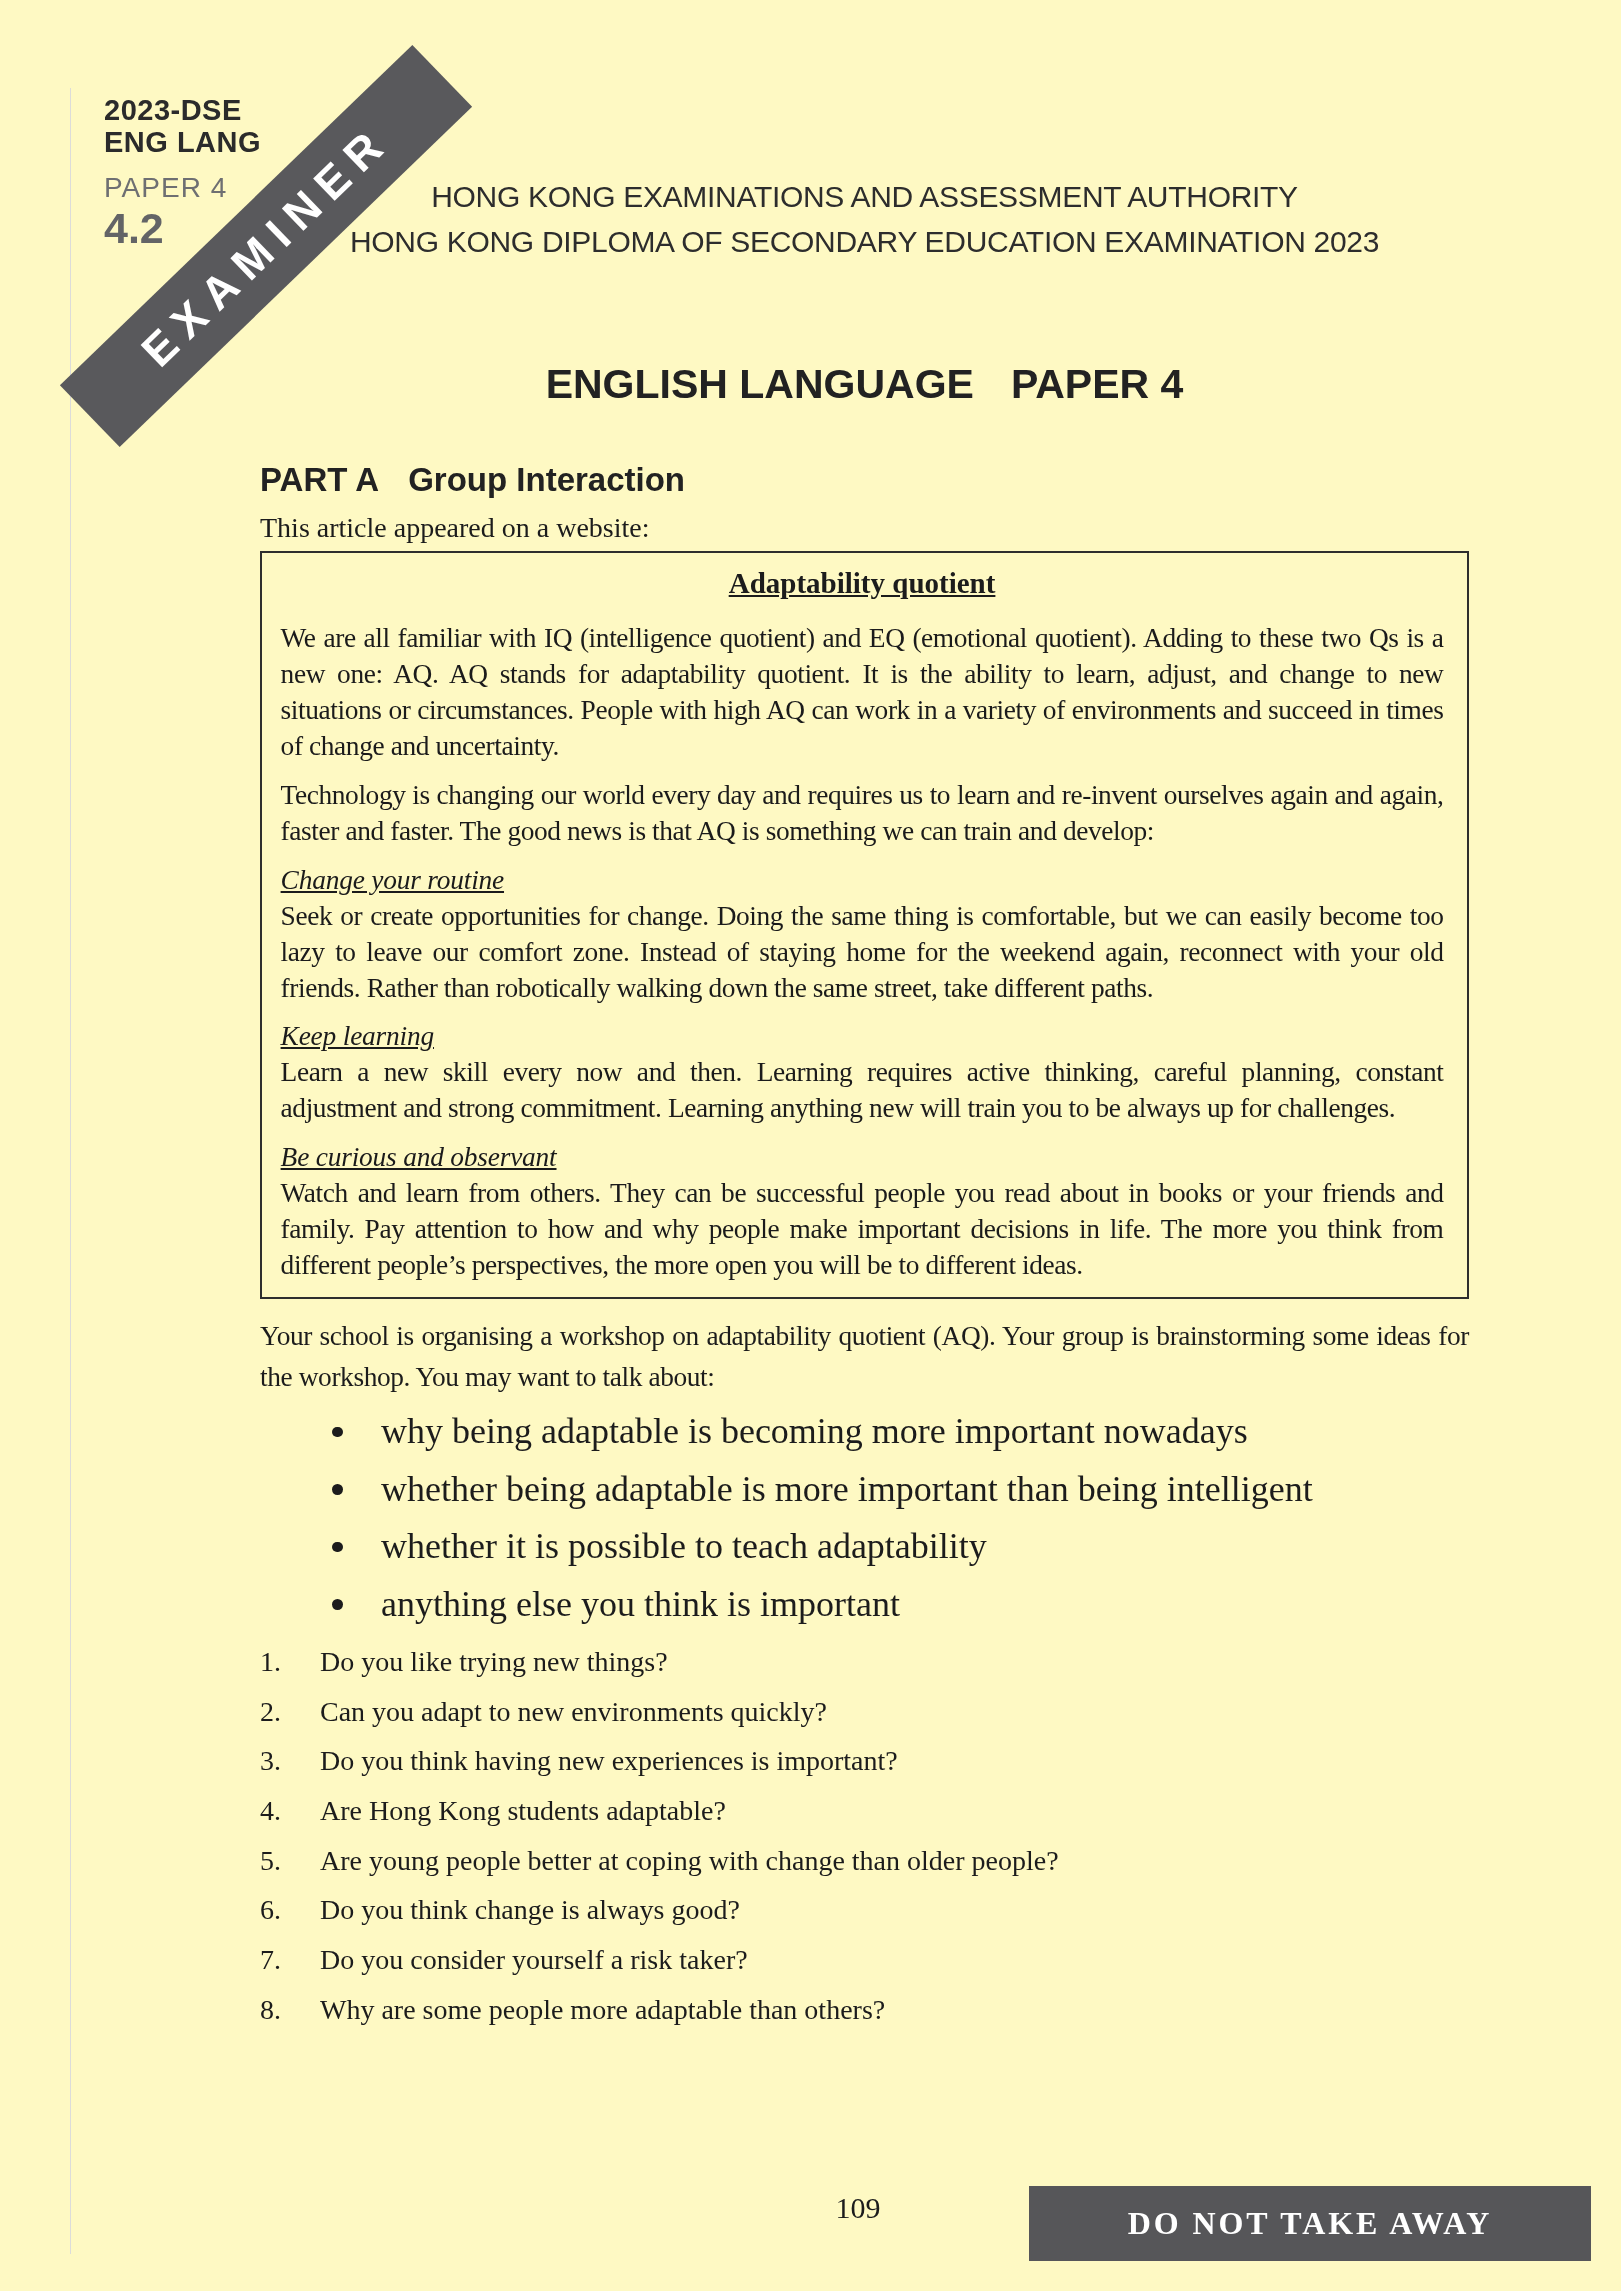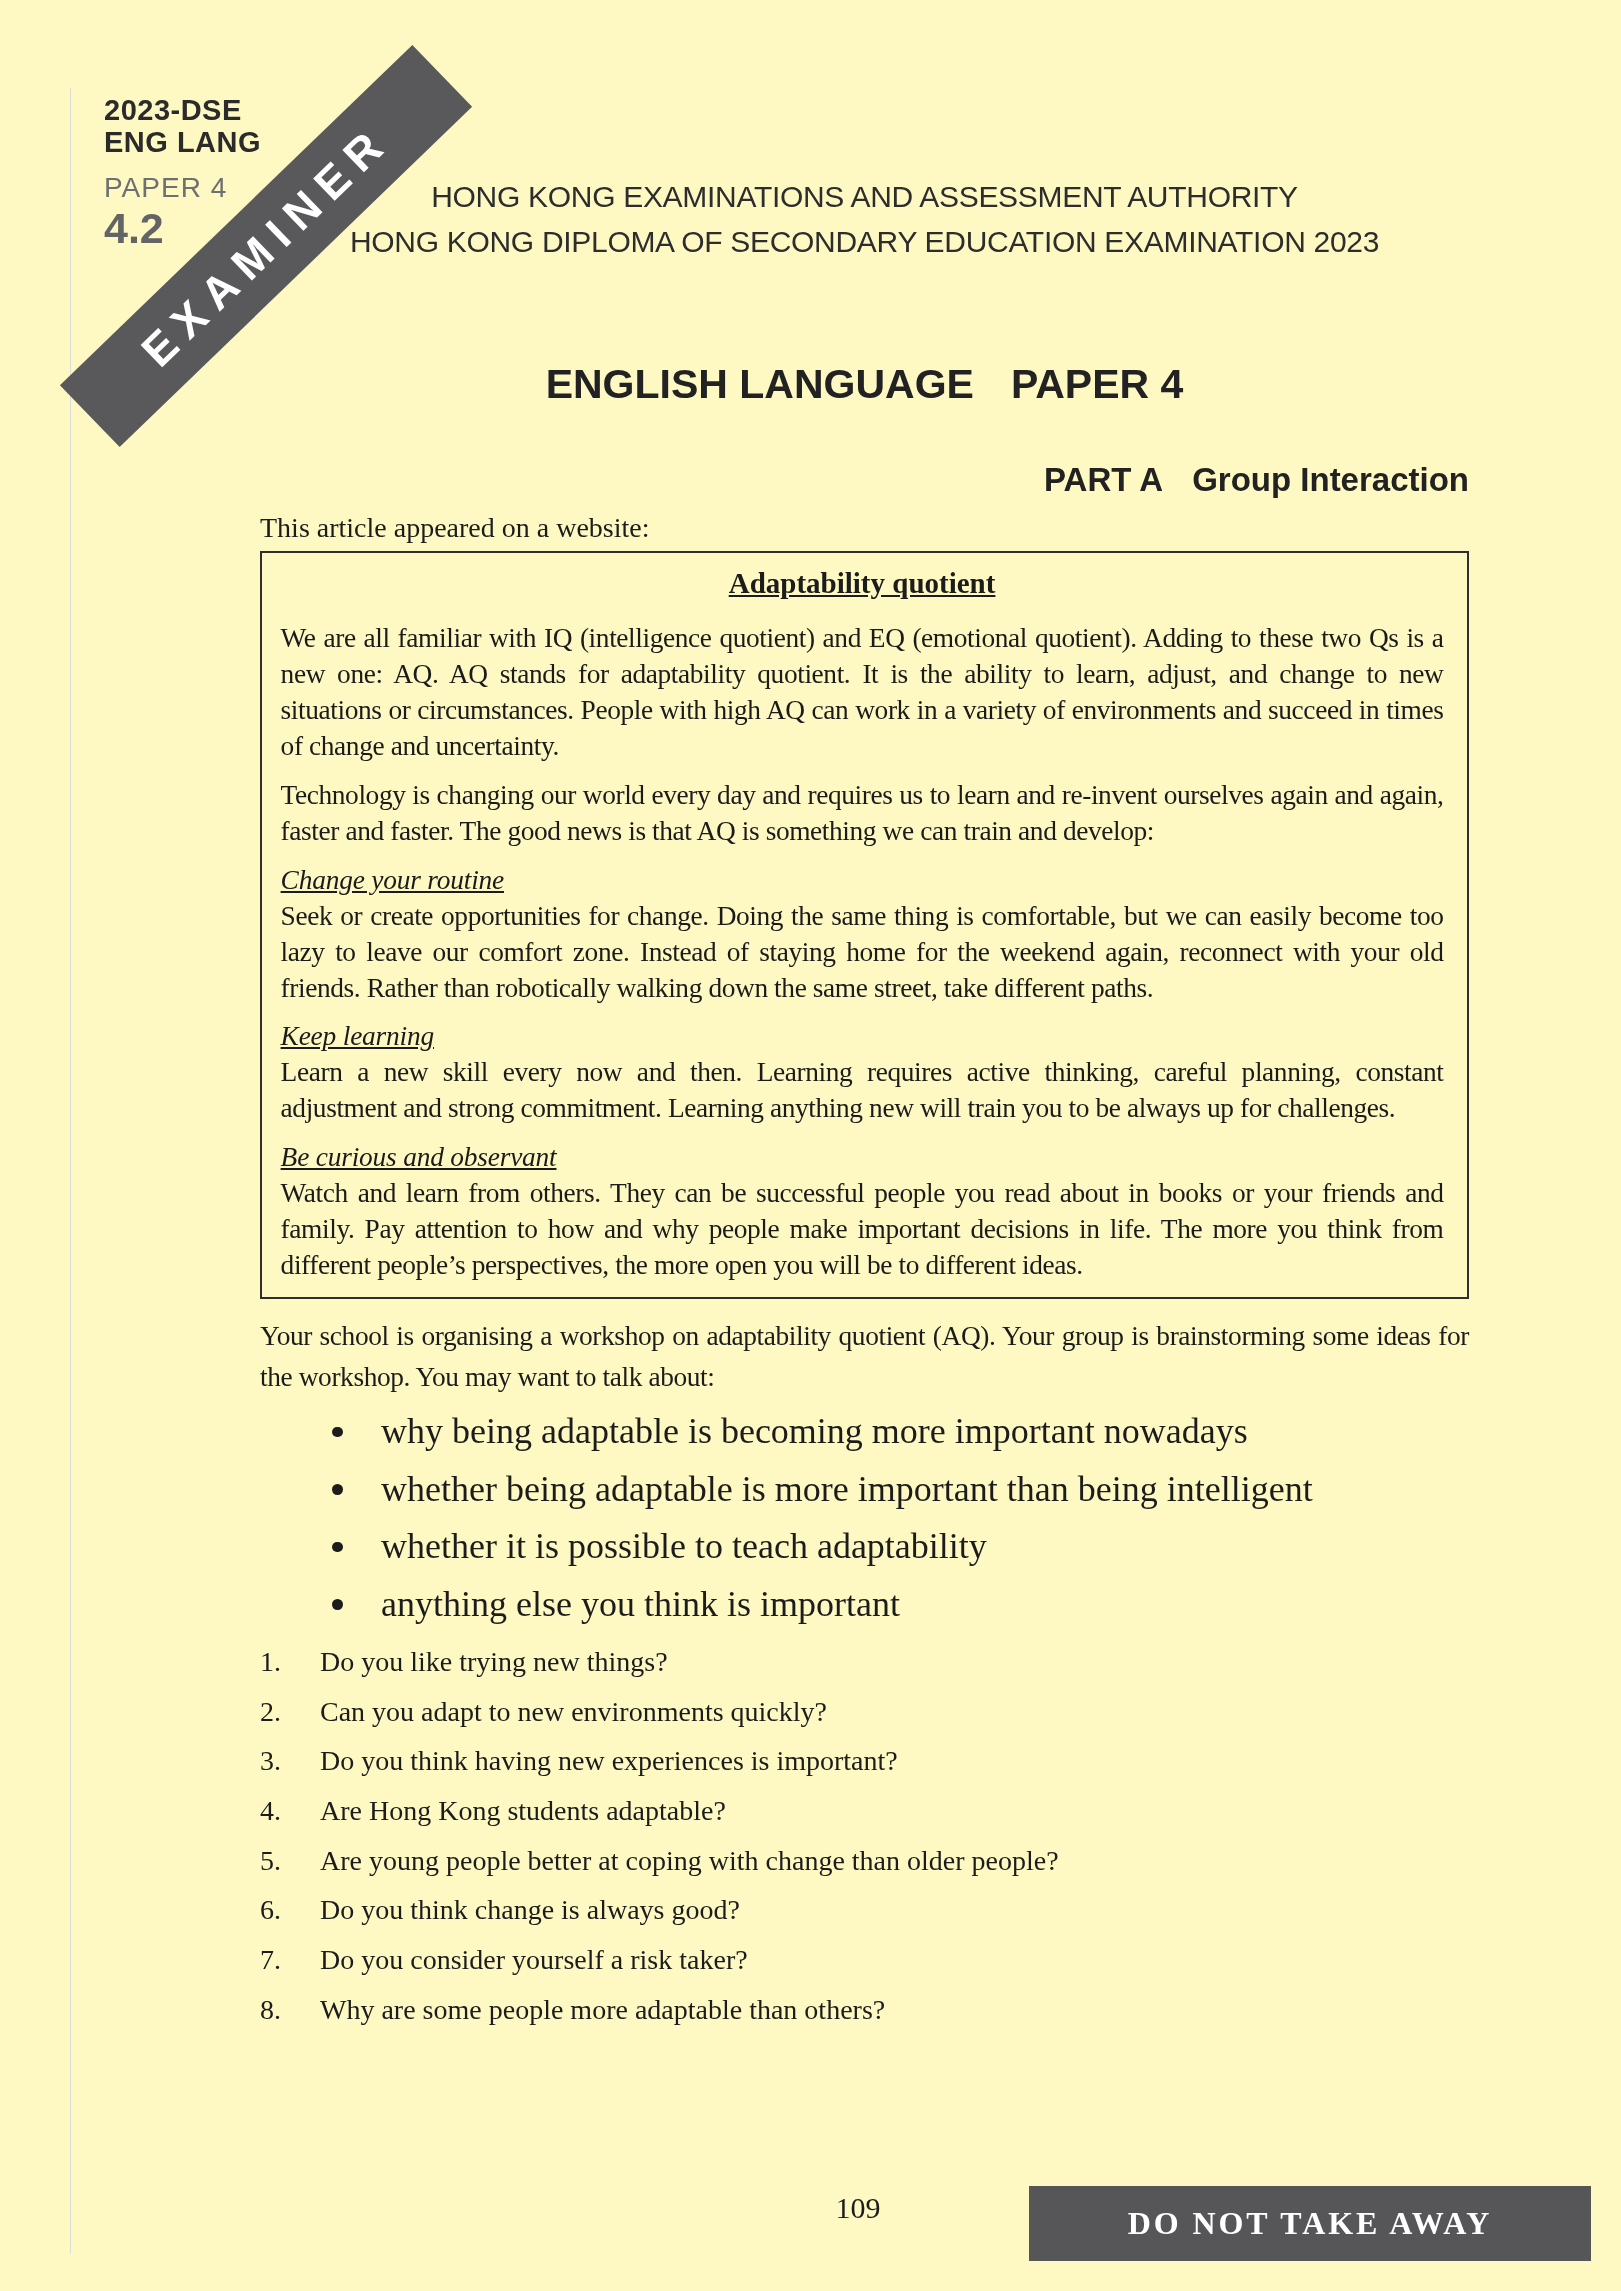--- a/index.html
+++ b/index.html
@@ -34,21 +34,21 @@
          font-family:"Liberation Sans", sans-serif; color:#2d2d2d; }
   .hdr.line1 { top:180px; font-size:30px; letter-spacing:-0.3px; }
   .hdr.line2 { top:225px; font-size:30px; letter-spacing:-0.3px; }
   .doc-title { position:absolute; left:260px; top:361px; width:1209px; text-align:center;
          font-family:"Liberation Sans", sans-serif; font-size:41px; font-weight:bold; color:#222; }
   .doc-title .gap { display:inline-block; width:37px; }
 
   
   .col { position:absolute; left:260px; top:461px; width:1209px; }
 
-  .part-heading { font-family:"Liberation Sans", sans-serif; font-size:33px; font-weight:bold; color:#222; line-height:37px;text-align:right; }
+  .part-heading { font-family:"Liberation Sans", sans-serif; font-size:33px; font-weight:bold; color:#222; line-height:37px; }
   .part-heading .ph-gap { display:inline-block; width:29px; }
 
   .intro { margin-top:12px; font-size:28px; line-height:35px; }
 
   .article-box {
     margin-top:5.9px; border:2.9px solid #2e2e2e; min-height:712px;
     padding:11.8px 23.5px 13.7px 18.6px;
   }
   .article-box .a-title { text-align:center; font-weight:bold; font-size:29px; line-height:36px; margin-bottom:19.6px;text-decoration:underline; }
   .article-box p { font-size:27.4px; line-height:36px; letter-spacing:-0.4px; text-align:justify; color:#1b1b1b; }

